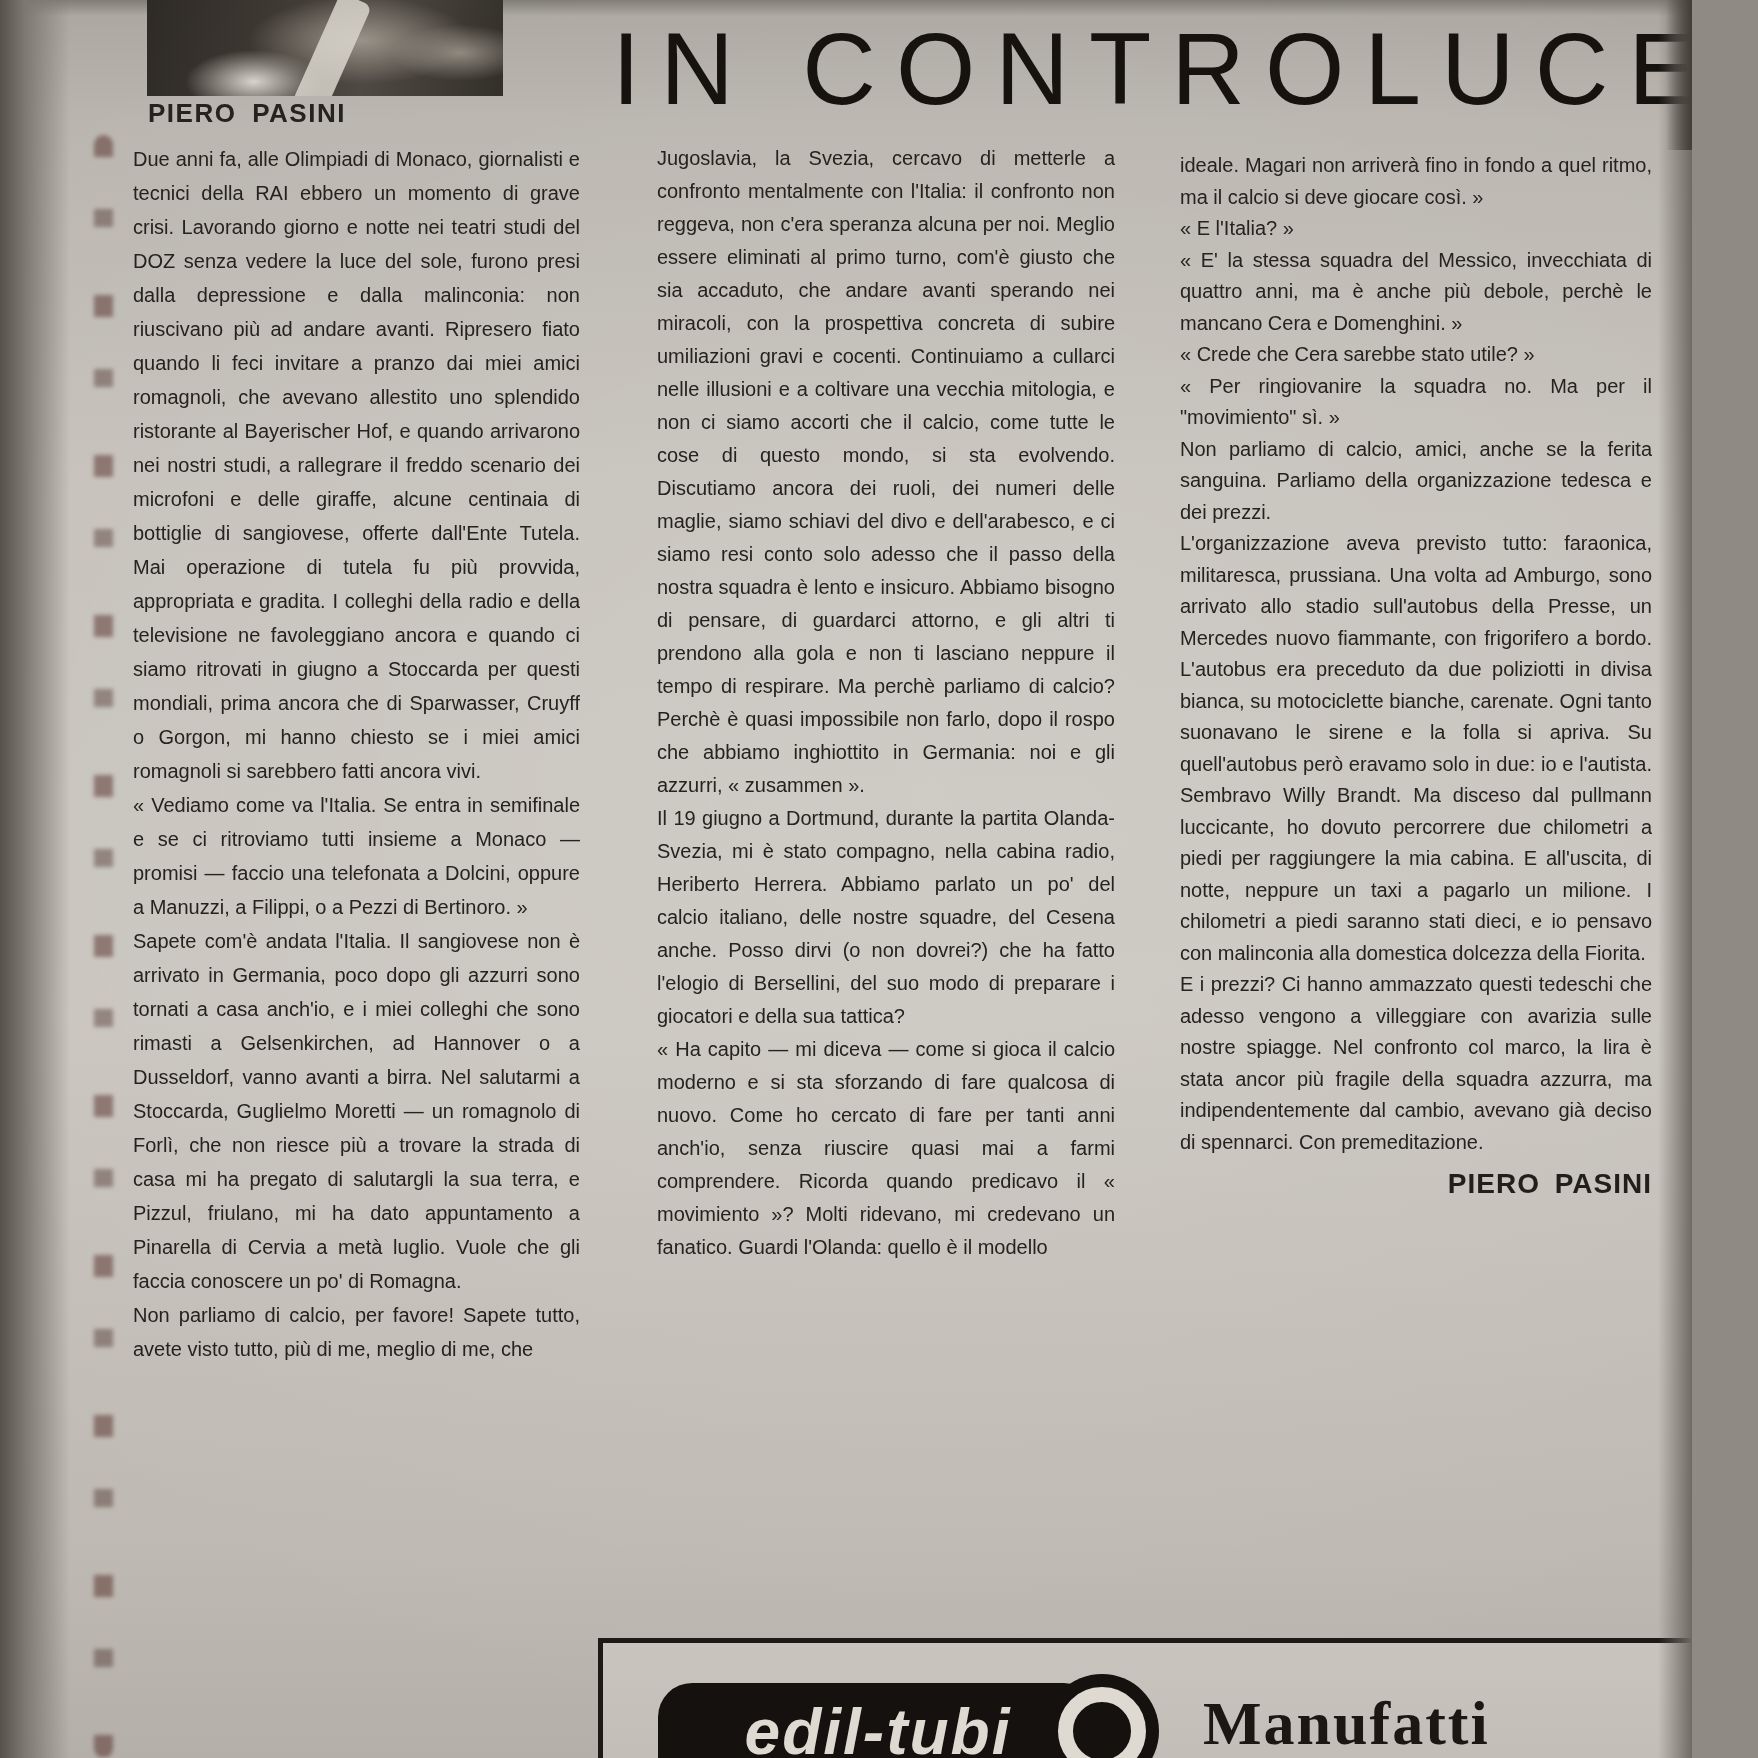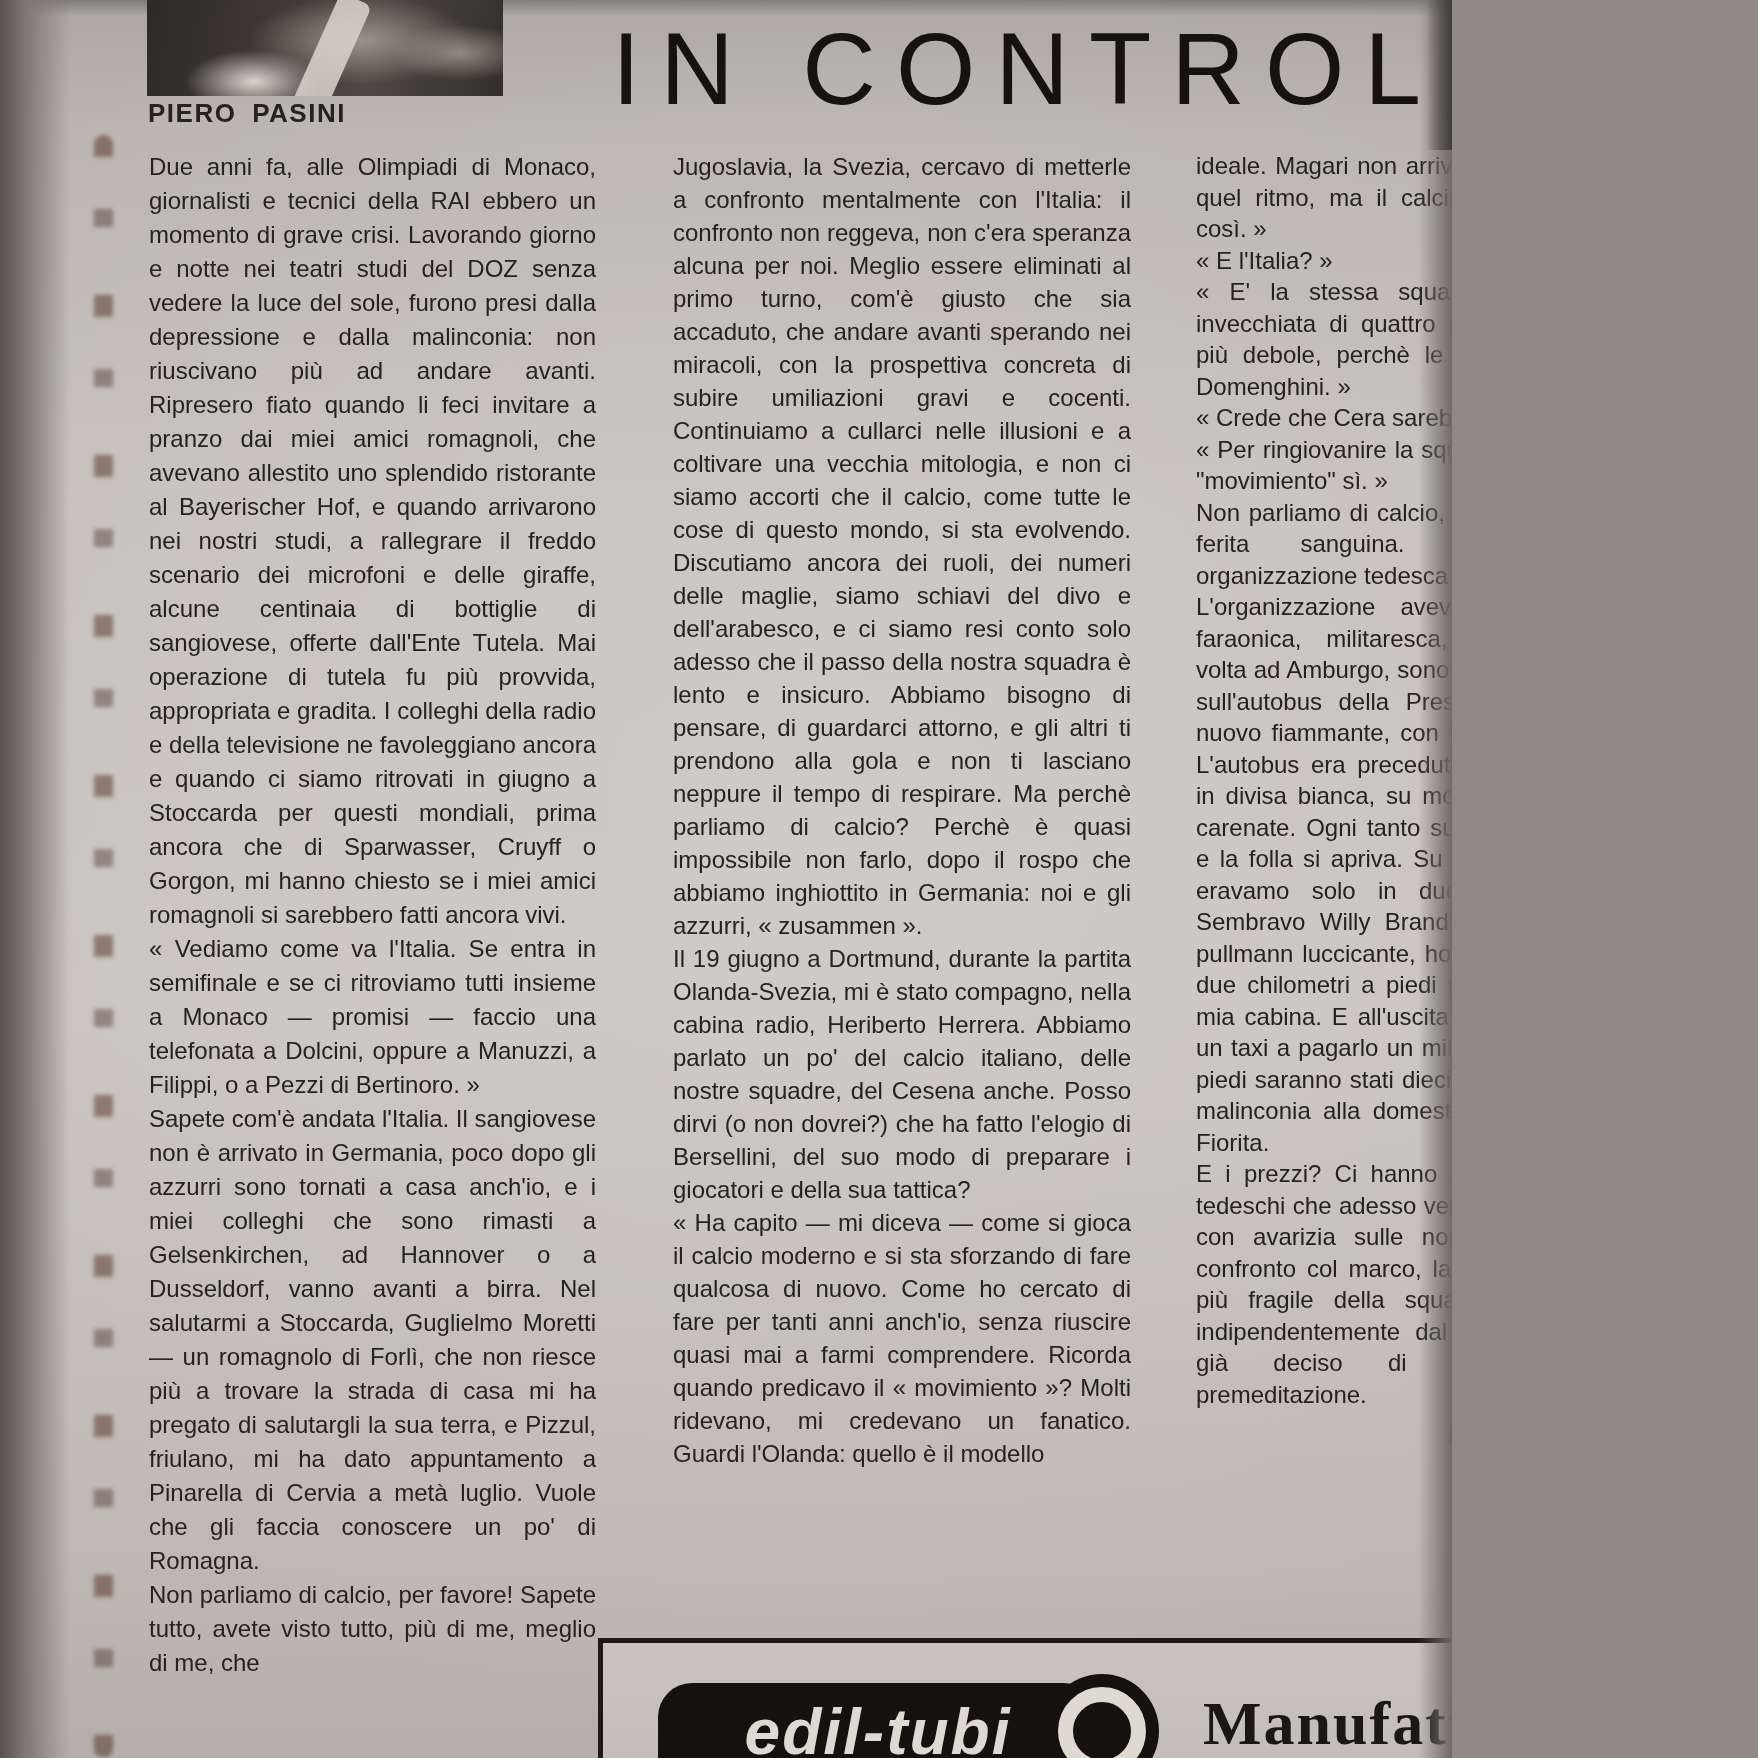--- a/index.html
+++ b/index.html
@@ -1,17 +1,17 @@
 <!DOCTYPE html>
 <html lang="it"><head>
 <meta charset="utf-8">
 <style>
   html,body{margin:0;padding:0;background:#8f8b84;}
   .page{
-    position:relative;width:1452px;height:1758px;overflow:hidden;
+    position:relative;width:1692px;height:1758px;overflow:hidden;
     font-family:"Liberation Sans",sans-serif;
     background:
       radial-gradient(120% 90% at 55% 45%, rgba(255,255,255,0.12), rgba(0,0,0,0) 62%),
       linear-gradient(180deg,#aba7a0 0,#bab6af 7%,#c6c2bb 28%,#c9c5be 58%,#beb9b2 88%,#b4b0a9 100%);
   }
   .edge-top{position:absolute;left:0;top:0;width:100%;height:16px;
     background:linear-gradient(180deg,rgba(30,27,22,.30),rgba(30,27,22,0));}
   .edge-left{position:absolute;left:0;top:0;width:70px;height:1758px;
     background:linear-gradient(90deg,#56524b 0,#7d7972 35%,rgba(125,121,114,0) 100%);}
   .edge-right{position:absolute;right:0;top:0;width:34px;height:1758px;
@@ -33,23 +33,23 @@
   }
   .photo-streak{position:absolute;left:168px;top:-6px;width:34px;height:120px;
     background:#d9d5cd;opacity:.85;transform:rotate(24deg);border-radius:8px;}
   .caption{position:absolute;left:148px;top:98px;width:360px;
     font-size:26px;font-weight:bold;letter-spacing:1.5px;word-spacing:7px;color:#26231e;}
   .title{
     position:absolute;left:596px;top:2px;margin:16px;width:1160px;
     font-size:102px;font-weight:400;letter-spacing:20px;line-height:1;
     color:#16130f;white-space:nowrap;}
   .col{
-    position:absolute;top:150px;white-space:pre-line;
+    position:absolute;top:142px;white-space:pre-line;
     text-align:justify;color:#26221d;
-    font-size:24px;overflow:hidden;margin-left:16px;}
+    font-size:20px;overflow:hidden;}
   .col1{left:133px;width:447px;height:1608px;line-height:34px;}
   .col2{left:657px;width:458px;height:1600px;line-height:33px;}
   .col3wrap{position:absolute;left:1180px;top:150px;width:472px;}
   .col3{position:static;line-height:31.5px;height:auto;}
   .signature{margin-top:10px;text-align:right;font-size:28px;font-weight:bold;
     letter-spacing:1px;word-spacing:6px;color:#221f1a;}
   .ad{
     position:absolute;left:598px;top:1638px;width:1127px;height:125px;
     border:5px solid #1d1a16;border-bottom:none;overflow:hidden;
     background:linear-gradient(180deg,#c9c5be,#c2beb7);}

